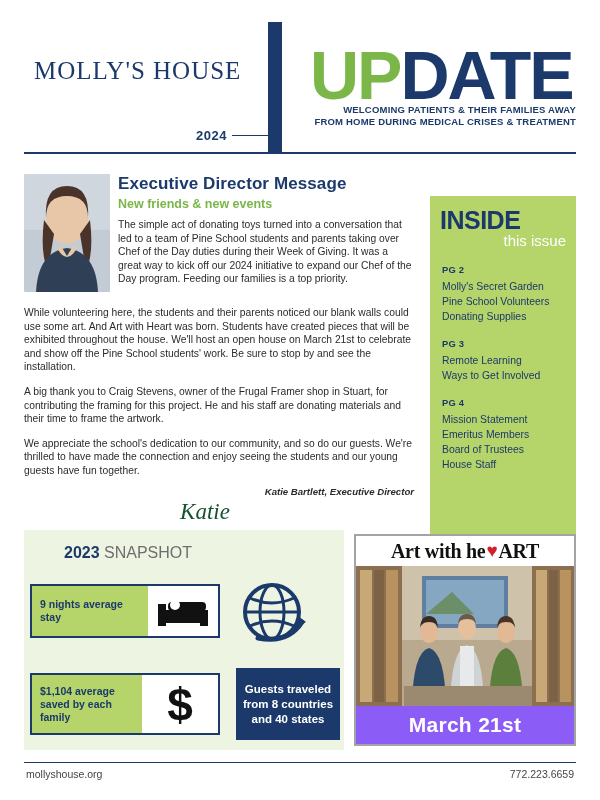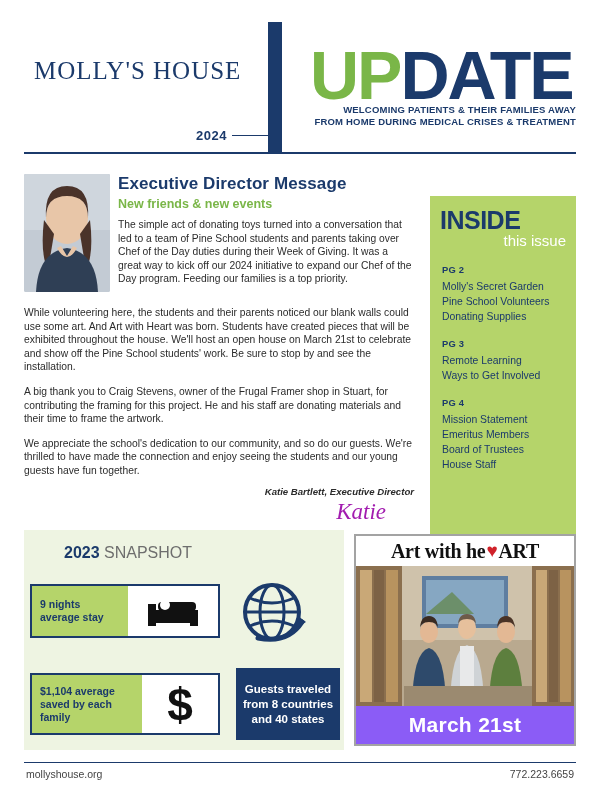--- a/index.html
+++ b/index.html
@@ -140,25 +140,25 @@
     text-align: right;
     font-size: 9.6px;
     font-style: italic;
     font-weight: bold;
     color: #2b2b2b;
   }
   .sig-script {
     position: absolute;
     left: 0; top: 331px;
     width: 390px;
-    text-align: right;
+    text-align: center;
     font-family: "Liberation Serif", serif;
     font-style: italic;
     font-size: 23px;
-    color: #a21caf;
+    color: #14532d;
     padding-right: 28px;
     box-sizing: border-box;
   }
 
   
   .inside {
     position: absolute;
     left: 430px; top: 196px;
     width: 146px; height: 344px;
     background: #b5d46a;
@@ -234,21 +234,21 @@
     padding: 0 8px;
     box-sizing: border-box;
   }
   .stat-icon {
     flex: 1;
     display: flex;
     align-items: center;
     justify-content: center;
   }
   .stat1 { left: 30px; top: 584px; width: 190px; height: 54px; }
-  .stat1 .stat-text { width: 96px; }
+  .stat1 .stat-text { width: 116px; }
   .stat2 { left: 30px; top: 673px; width: 190px; height: 62px; }
   .stat2 .stat-text { width: 110px; }
 
   .globe-wrap {
     position: absolute;
     left: 236px; top: 578px;
     width: 76px; height: 76px;
   }
   .guests-box {
     position: absolute;

